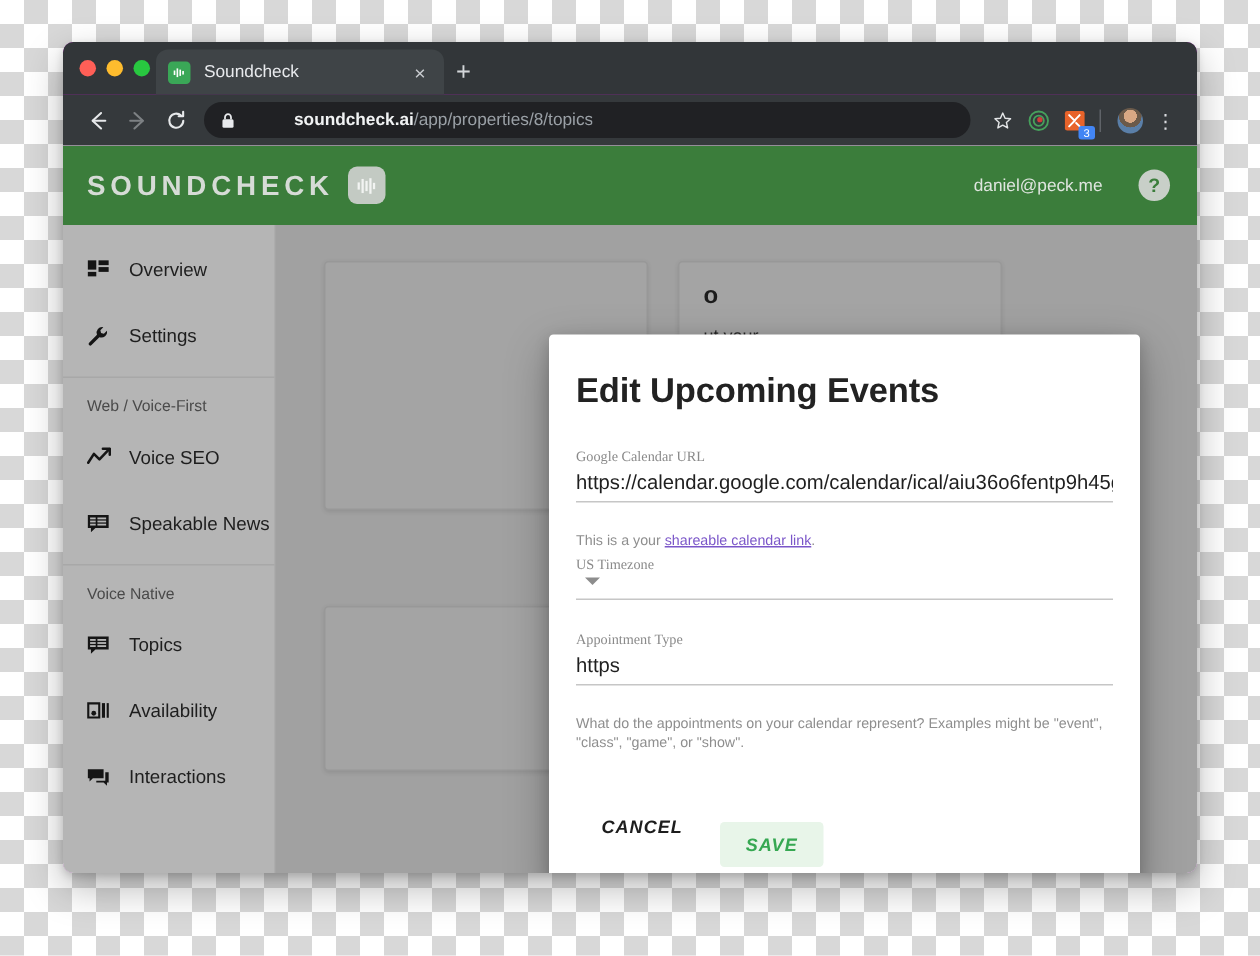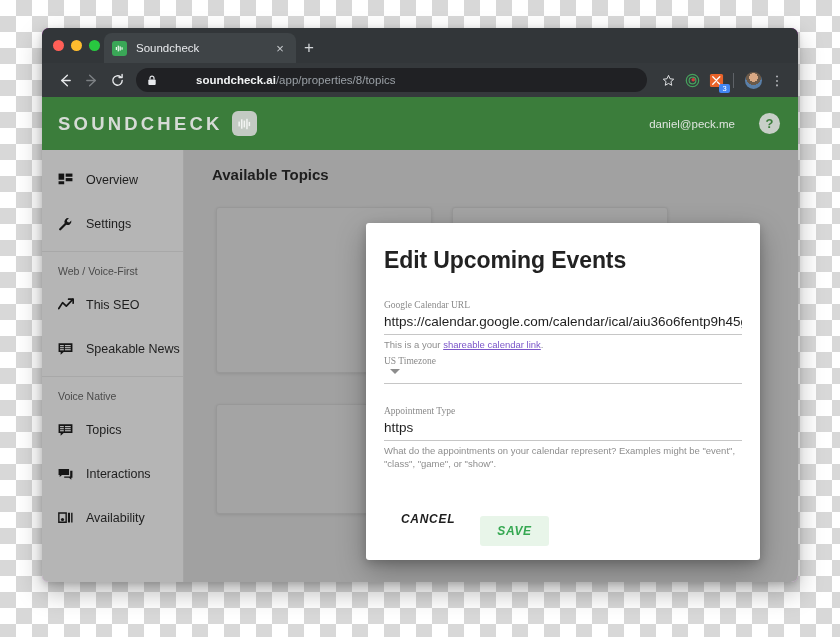--- a/index.html
+++ b/index.html
@@ -359,21 +359,21 @@
     border-left: 5px solid transparent;
     border-right: 5px solid transparent;
     border-top: 5px solid #8d8d8d;
     margin-bottom: 6px;
     margin-left: 6px;
     flex: 0 0 auto;
   }
   .field-hint {
     font-size: 9.5px;
     color: #8e8e8e;
-    margin-top: 4px;
+    margin-top: 20px;
     line-height: 1.35;
   }
   .field-hint a {
     color: #7b56c9;
     text-decoration: underline;
   }
   .spacer-20 { height: 18px; }
   .modal-actions {
     display: flex;
     align-items: center;
@@ -531,21 +531,21 @@
         <div class="nav-divider"></div>
         <div class="nav-section">Web / Voice-First</div>
 
         <div class="nav-item">
           <span class="ico">
             <svg width="16" height="14" viewBox="0 0 16 14">
               <path d="M0.8 10.5 L4.6 4.6 L8.3 8.2 L14.8 1.4" fill="none" stroke="#151515" stroke-width="1.7" stroke-linejoin="round" stroke-linecap="round"></path>
               <path d="M10.6 1.2 H15.2 V5.2" fill="none" stroke="#151515" stroke-width="1.7" stroke-linecap="round" stroke-linejoin="round"></path>
             </svg>
           </span>
-          <span>This SEO</span>
+          <span>Voice SEO</span>
         </div>
 
         <div class="nav-item">
           <span class="ico">
             <svg width="15" height="15" viewBox="0 0 16 16">
               <path d="M0.6 1.4 h14.8 v9.2 h-9.4 l-3.2 3 v-3 h-2.2 z" fill="#151515"></path>
               <rect x="2.2" y="3.2" width="4" height="1.3" fill="#b5b5b5"></rect>
               <rect x="2.2" y="5.4" width="4" height="1.3" fill="#b5b5b5"></rect>
               <rect x="2.2" y="7.6" width="4" height="1.3" fill="#b5b5b5"></rect>
               <rect x="7.4" y="3.2" width="6.2" height="1.3" fill="#b5b5b5"></rect>
@@ -569,44 +569,43 @@
               <rect x="7.4" y="3.2" width="6.2" height="1.3" fill="#b5b5b5"></rect>
               <rect x="7.4" y="5.4" width="6.2" height="1.3" fill="#b5b5b5"></rect>
               <rect x="7.4" y="7.6" width="6.2" height="1.3" fill="#b5b5b5"></rect>
             </svg>
           </span>
           <span>Topics</span>
         </div>
 
         <div class="nav-item">
           <span class="ico">
-            <svg width="15" height="15" viewBox="0 0 16 16" fill="#151515">
-              <path d="M0.6 2 h11.2 v6.4 h-7.6 l-2.4 2.2 v-2.2 h-1.2 z"></path>
-              <path d="M13 4 h2.4 v7.4 h-1.2 v2.2 l-2.4 -2.2 h-5.2 v-1.2 h6.4 z"></path>
-            </svg>
-          </span>
-          <span>Interactions</span>
-        </div>
-
-        <div class="nav-item">
-          <span class="ico">
             <svg width="15" height="14" viewBox="0 0 16 14">
               <path d="M0.9 1.6 v10 h7.8 v-10 z M0.9 1.6 h7.8" fill="none" stroke="#151515" stroke-width="1.5"></path>
               <circle cx="4.8" cy="8.6" r="1.7" fill="#151515"></circle>
               <rect x="10.6" y="1.4" width="2.2" height="10.4" fill="#151515"></rect>
               <rect x="14" y="1.4" width="1.5" height="10.4" fill="#151515"></rect>
             </svg>
           </span>
           <span>Availability</span>
         </div>
 
+        <div class="nav-item">
+          <span class="ico">
+            <svg width="15" height="15" viewBox="0 0 16 16" fill="#151515">
+              <path d="M0.6 2 h11.2 v6.4 h-7.6 l-2.4 2.2 v-2.2 h-1.2 z"></path>
+              <path d="M13 4 h2.4 v7.4 h-1.2 v2.2 l-2.4 -2.2 h-5.2 v-1.2 h6.4 z"></path>
+            </svg>
+          </span>
+          <span>Interactions</span>
+        </div>
+
       </div>
 
       <div class="content">
-        <div class="page-title">Available Topics</div>
 
         <div class="cards">
           <div class="card"></div>
           <div class="card">
             <div class="card-title">o</div>
             <div class="card-sub">ut your</div>
           </div>
         </div>
 
         <div class="card-lower"></div>

